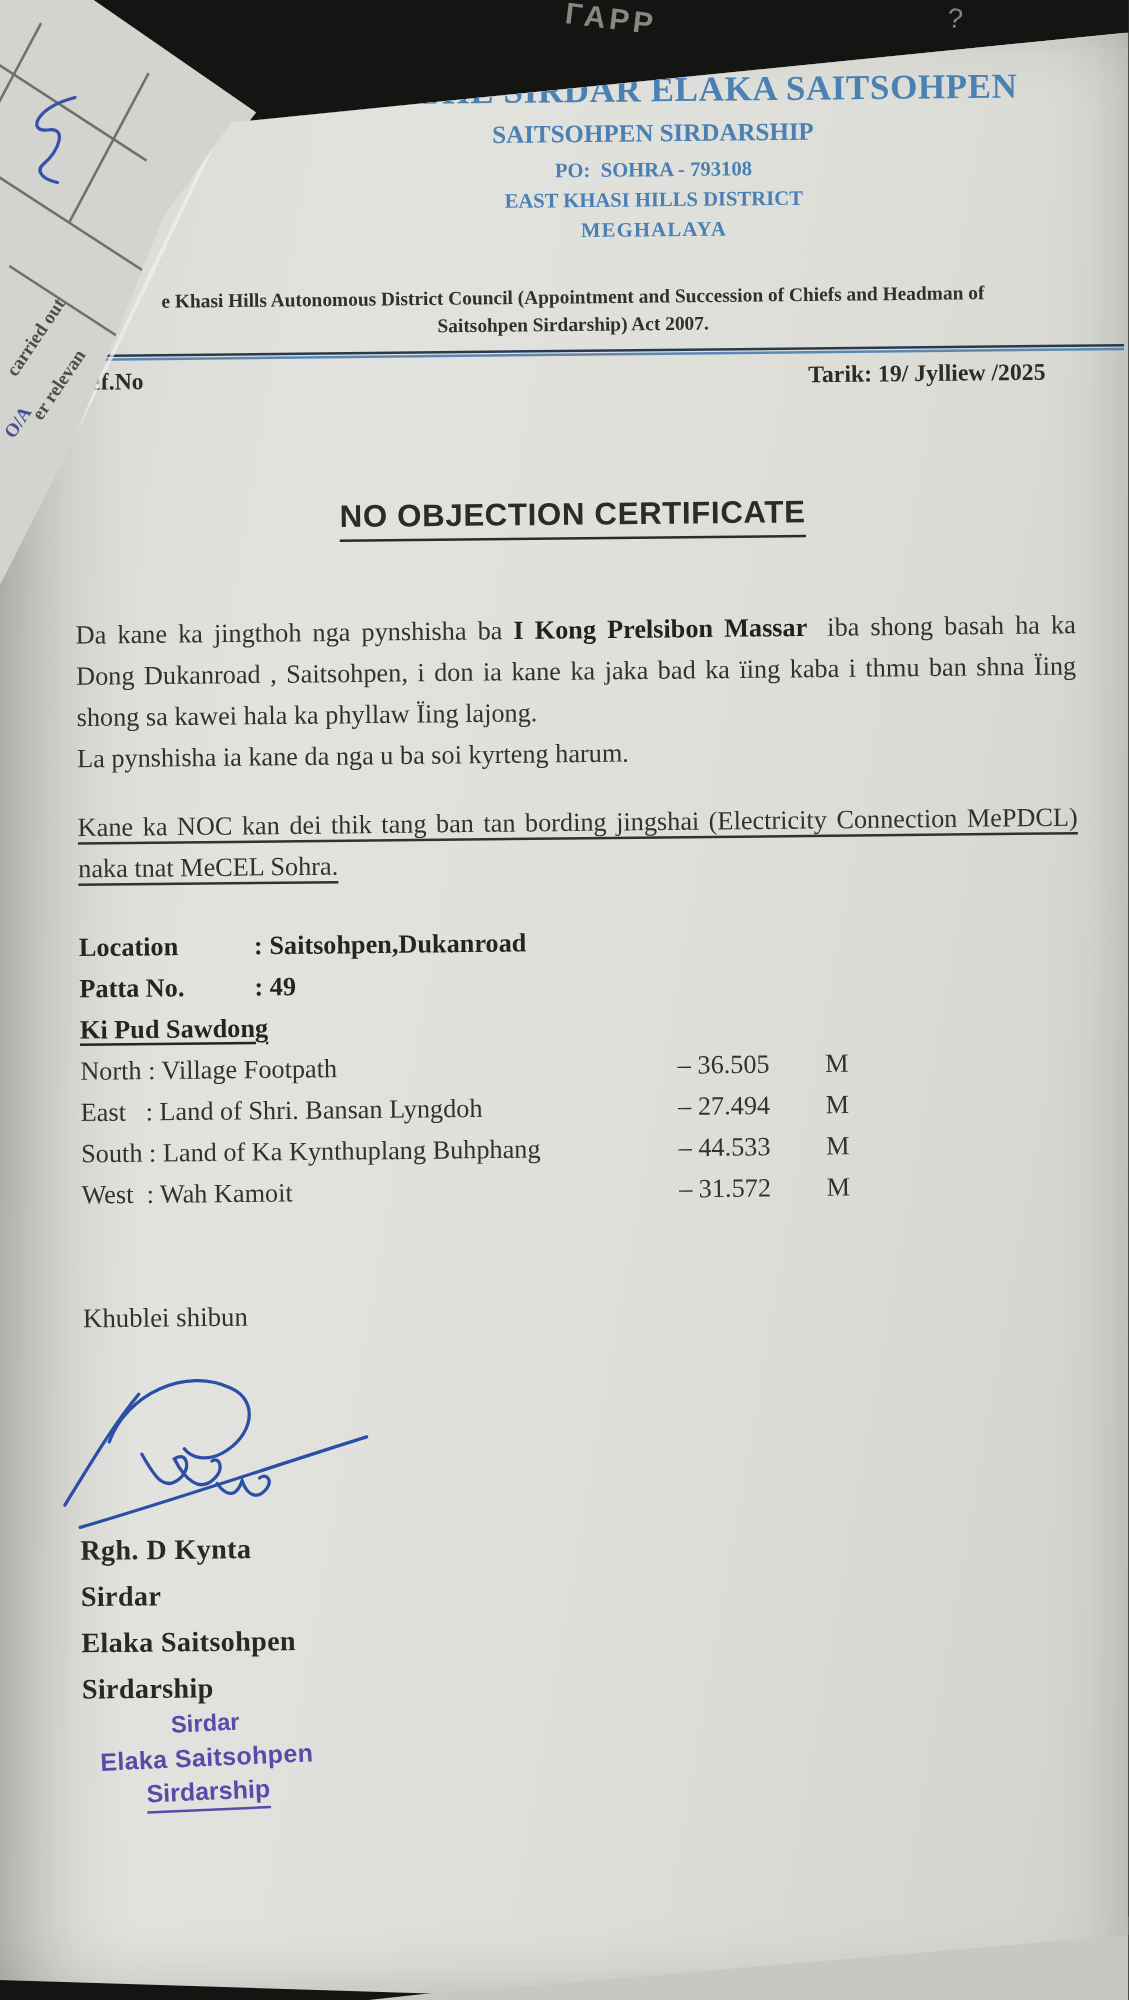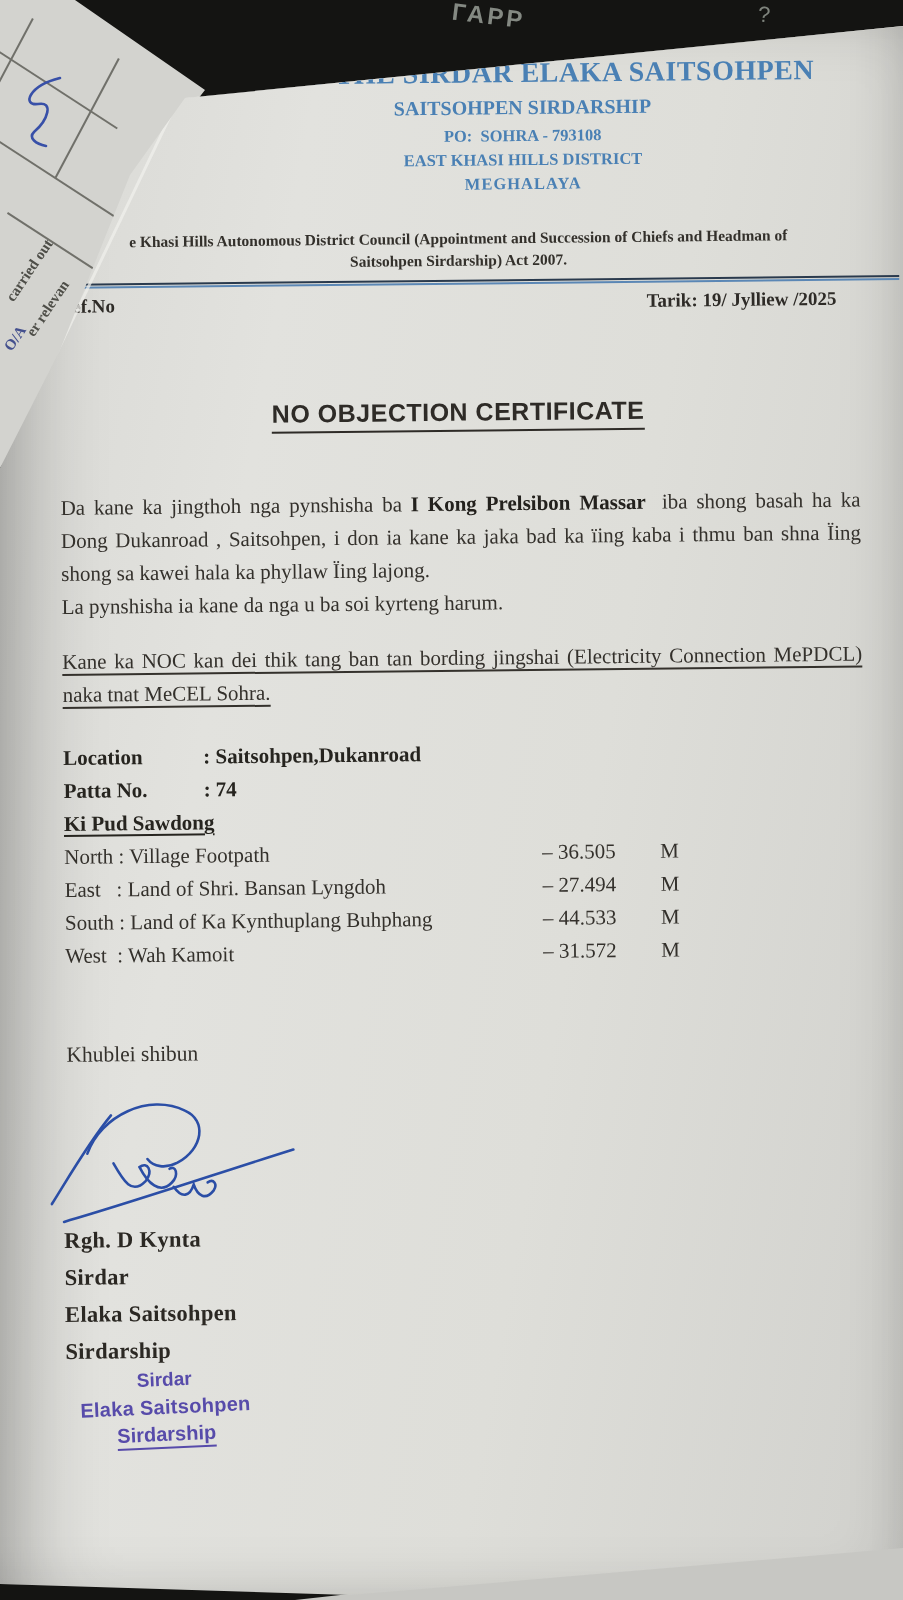--- a/index.html
+++ b/index.html
@@ -195,21 +195,21 @@
         <p>La pynshisha ia kane da nga u ba soi kyrteng harum.</p>
         <p class="noc-clause"><span>Kane ka NOC kan dei thik tang ban tan bording jingshai (Electricity Connection MePDCL) naka tnat MeCEL Sohra.</span></p>
 
         <div class="details">
           <div class="kv-row">
             <span class="kv-label">Location</span>
             <span>: Saitsohpen,Dukanroad</span>
           </div>
           <div class="kv-row">
             <span class="kv-label">Patta No.</span>
-            <span>: 74</span>
+            <span>: 49</span>
           </div>
           <div class="b-heading">Ki Pud Sawdong</div>
 
           <div class="b-row">
             <span class="b-label">North : Village Footpath</span>
             <span class="b-value">– 36.505</span>
             <span class="b-unit">M</span>
           </div>
           <div class="b-row">
             <span class="b-label">East   : Land of Shri. Bansan Lyngdoh</span>

